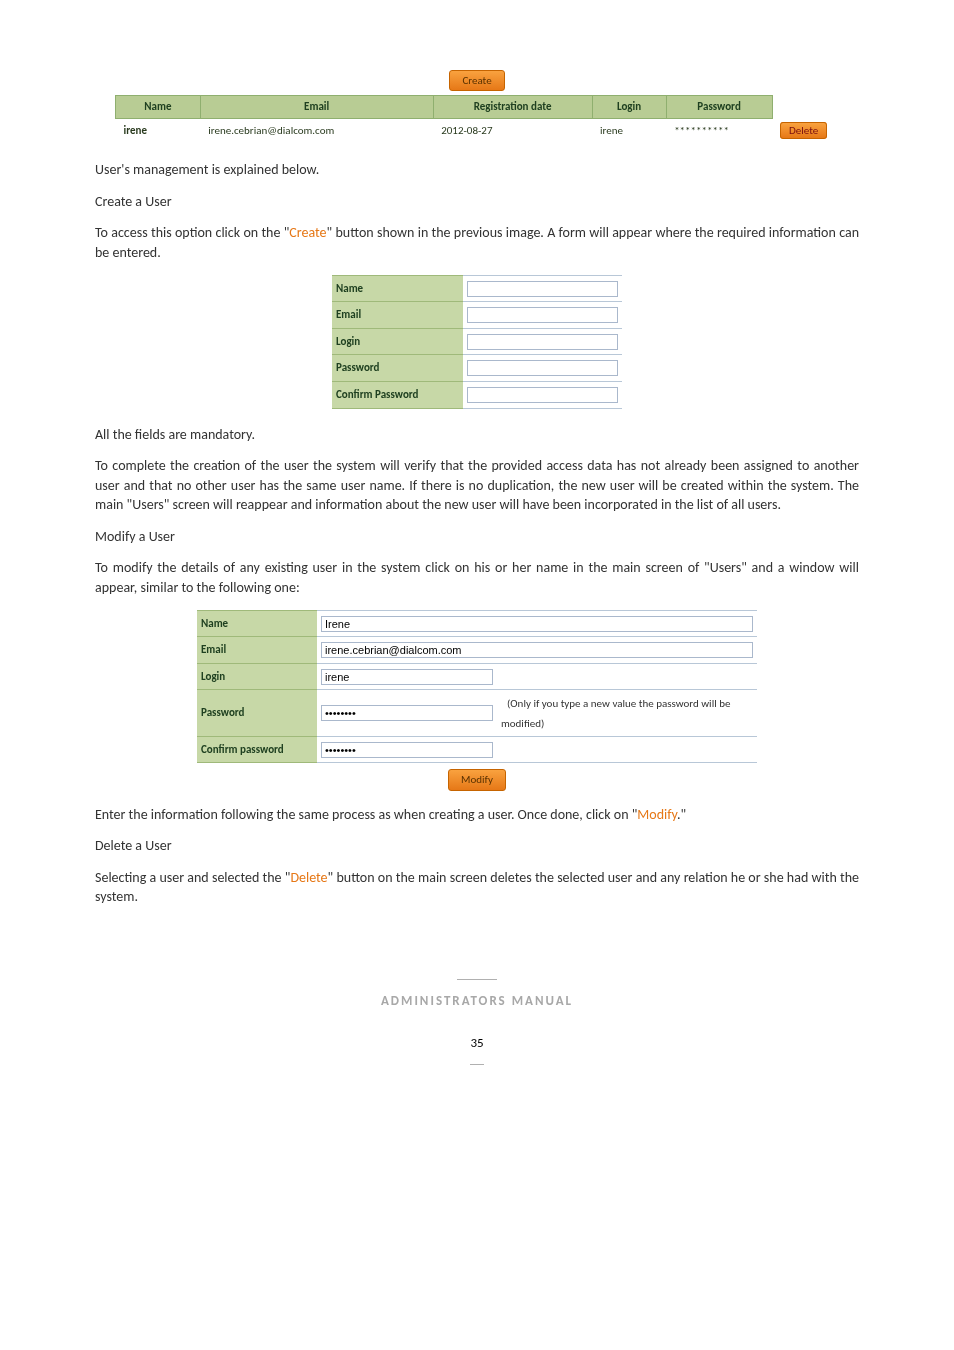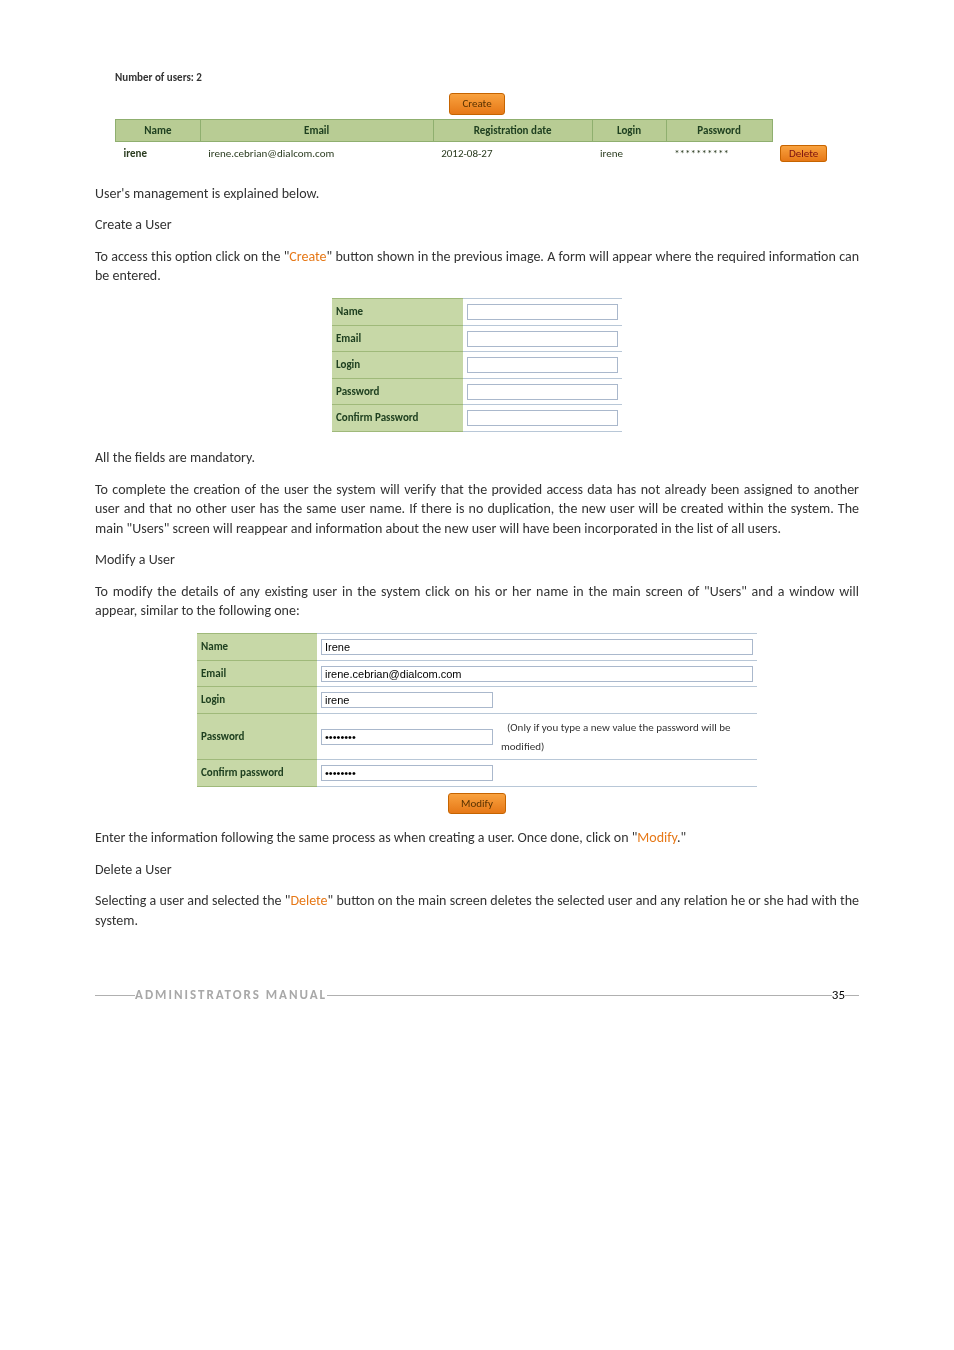--- a/index.html
+++ b/index.html
@@ -108,39 +108,37 @@
     border: 1px solid #aab8cc;
     font-size: 11px;
     padding: 1px 3px;
     background: #fff;
   }
   .modify-block .hint { font-size: 11px; color: #333; padding-left: 6px; }
   .modify-save-row { text-align: center; margin-top: 6px; }
 
   
   .footer {
-    margin-top: 56px;
+    margin-top: 72px;
     display: flex;
     align-items: center;
+    gap: 12px;
+    flex-direction: column;
   }
   .footer-line { height: 1px; background: #b0b0b0; }
   .footer-line.short { width: 40px; }
   .footer-line.long { flex: 1; }
   .footer-title { color: #a8a8a8; letter-spacing: 2px; font-size: 13px; font-weight: bold; }
   .footer-page { color: #000000; font-size: 13px; font-weight: normal; }
   .footer-dash { width: 14px; height: 1px; background: #b0b0b0; }
 </style>
 </head>
 <body>
 
 <div class="users-block">
-  <div class="num-users">
-    <span>Number of users:</span>
-    <span>2</span>
-  </div>
   <div class="create-row">
     <span class="btn-orange">Create</span>
   </div>
   <table class="users">
     <tbody>
         <tr>
       <th style="width:80px">Name</th>
       <th style="width:220px">Email</th>
       <th style="width:150px">Registration date</th>
       <th style="width:70px">Login</th>

